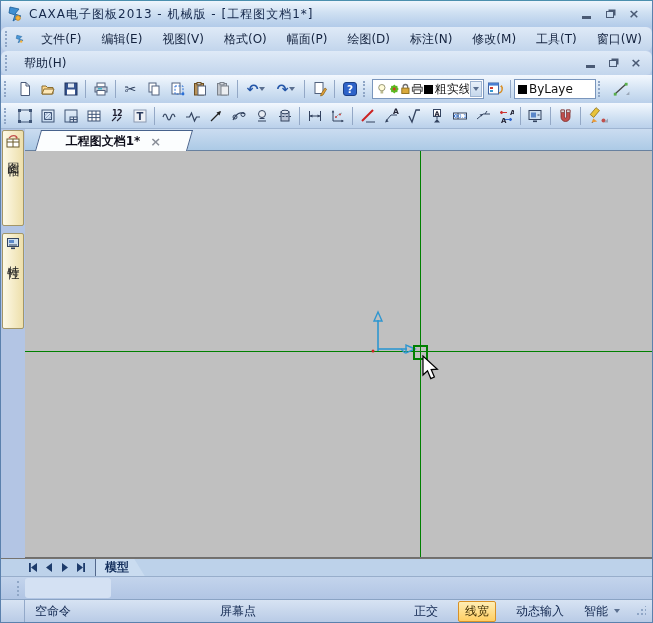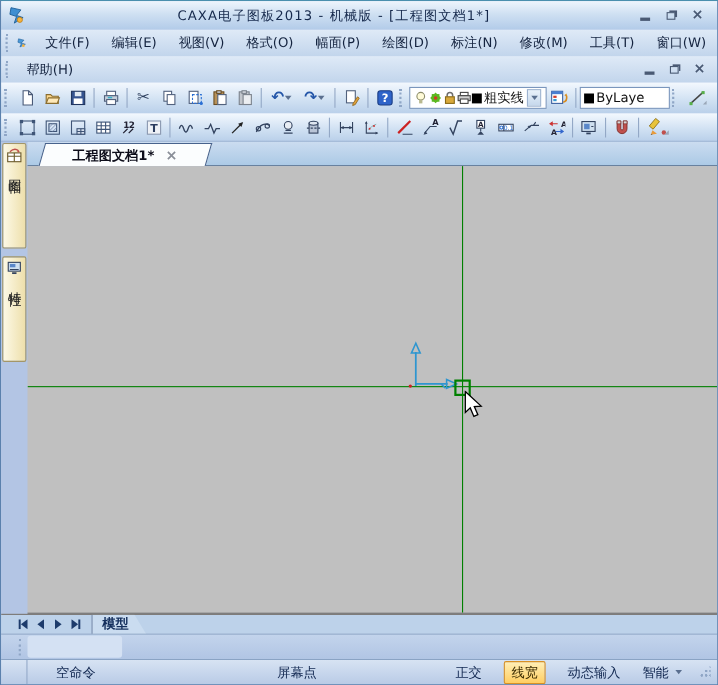--- a/index.html
+++ b/index.html
@@ -9,29 +9,29 @@
     position:relative; width:653px; height:623px;
     border:1px solid #5b81ad; border-top-color:#4a8fae;
     background:#b9cbe8; overflow:hidden;
     display:flex; flex-direction:column;
     font-size:12px; color:#1a2a4a;
   }
   
   .titlebar { height:26px; flex:0 0 26px; display:flex; align-items:center;
     background:linear-gradient(#eef5fd,#cfe0f2 45%,#b2cbe9); padding:0 6px; }
   .logo { width:18px; height:18px; margin-right:4px; }
-  .title-text { flex:1; text-align:center; color:#15284b; letter-spacing:1px; }
+  .title-text { flex:1; text-align:left; color:#15284b; letter-spacing:1px; }
   .winctl { display:flex; gap:8px; align-items:center; margin-right:4px; }
   .wbtn { width:16px; height:14px; display:flex; align-items:center; justify-content:center; }
   .glyph-min { width:9px; height:3px; background:#4a5a74; margin-top:6px; }
   .glyph-restore { width:8px; height:7px; border:1.5px solid #4a5a74; box-shadow:2px -2px 0 -0.5px #4a5a74; }
   .glyph-close { color:#4a5a74; font-weight:bold; font-size:13px; line-height:10px; }
   
   .menurow { height:24px; flex:0 0 24px; display:flex; align-items:center;
-    background:linear-gradient(#dfeaf7,#c2d5ec); padding-left:2px; }
+    background:linear-gradient(#dfeaf7,#c2d5ec); padding-left:2px;border-radius:6px; }
   .grip { width:4px; height:16px; border-left:2px dotted #8fa6c6; margin:0 5px 0 2px; }
   .appicon { width:16px; height:16px; margin:0 6px 0 2px; }
   .menu-item { padding:3px 10px; color:#14233f; white-space:nowrap; }
   .spacer { flex:1; }
   .mdictl { display:flex; gap:7px; align-items:center; margin-right:8px; }
   
   .toolbar { display:flex; align-items:center; background:linear-gradient(#f3f8fe,#cfe0f2 60%,#bad0ea); padding-left:1px; }
   .tb1 { height:28px; flex:0 0 28px; }
   .tb2 { height:26px; flex:0 0 26px; border-bottom:1px solid #9fb5d2; }
   .tbtn { width:23px; height:22px; display:flex; align-items:center; justify-content:center; border-radius:2px; }
@@ -61,33 +61,33 @@
   .sidetab .vlabel { writing-mode:vertical-rl; text-orientation:upright; font-size:12px; color:#222; margin-top:4px; letter-spacing:2px; }
   
   .canvas { flex:1; position:relative; background:#c0c0c0; overflow:hidden; border-bottom:1px solid #6f6f6f; }
   .haxis { position:absolute; left:0; right:0; top:200px; height:1px; }
   .vaxis { position:absolute; top:0; bottom:0; left:395px; width:1px; }
   .pickbox { position:absolute; left:388px; top:194px; width:15px; height:15px; border:2px solid #008000; }
   .ucs { position:absolute; left:340px; top:157px; }
   .cursor { position:absolute; left:397px; top:204px; }
   
   .bottomtabs { height:18px; flex:0 0 18px; background:#bdd2ea; border-top:1px solid #77736e;
-    display:flex; align-items:center; padding-left:12px; }
+    display:flex; align-items:center; padding-left:24px; }
   .navbtn { width:15px; height:15px; display:flex; align-items:center; justify-content:center; margin-right:1px; }
   .modeltab { margin-left:6px; height:18px; display:flex; align-items:center; padding:0 16px 0 9px;
     background:#cadcf0; border-left:1px solid #53688c;
     clip-path:polygon(0 0, calc(100% - 11px) 0, 100% 100%, 0 100%);
     font-weight:bold; color:#15305e; }
   
   .commandrow { height:23px; flex:0 0 23px; position:relative; background:linear-gradient(#c3d4ec,#b1c5e4); border-top:1px solid #98aecb; }
   .cgrip { position:absolute; left:16px; top:4px; height:15px; border-left:2px dotted #8fa6c6; }
   .cmdpanel { position:absolute; left:24px; top:1px; width:86px; height:20px; background:#d4e1f3; border-radius:3px; }
   
   .statusbar { height:23px; flex:0 0 23px; display:flex; align-items:center;
-    background:linear-gradient(#d7e3f3,#b9cbe6); border-top:1px solid #8aa3c4; color:#10264f;gap:16px; }
+    background:linear-gradient(#d7e3f3,#b9cbe6); border-top:1px solid #8aa3c4; color:#10264f; }
   .st-stub { width:24px; flex:0 0 24px; height:100%; border-right:1px solid #93a9c9; }
   .st-cmd { width:100px; padding-left:10px; }
   .st-coords { width:200px; }
   .st-point { margin-left:95px; }
   .st-right { margin-left:auto; display:flex; align-items:center; gap:14px; padding-right:6px; }
   .st-toggle { padding:1px 6px; }
   .st-active { background:linear-gradient(#ffeeb5,#ffce62); border:1px solid #d89126; border-radius:2px; color:#3a2a00; }
   .st-smart { display:flex; align-items:center; gap:5px; }
   .st-grip { width:10px; height:10px; margin-left:2px;
     background:radial-gradient(circle at 2px 8px,#8fa6c6 1px,transparent 1.4px),
@@ -236,21 +236,21 @@
       </span>
     <span class="tsep"></span>
     <span class="tbtn">
       <svg width="16" height="16" viewBox="0 0 16 16">
           <rect x="1.5" y="1.5" width="13" height="13" rx="2.5" fill="#2e63c9" stroke="#1c3f86"></rect>
           <text x="8" y="12" font-size="10.5" font-weight="bold" fill="#fff" text-anchor="middle">?</text>
         </svg>
       </span>
 
     <span class="grip"></span>
-    <div class="combo" style="width:125px">
+    <div class="combo" style="width:112px">
       <svg width="13" height="14" viewBox="0 0 13 14">
           <circle cx="6.5" cy="5.5" r="3.5" fill="#fffbd8" stroke="#8c8c6a"></circle>
           <rect x="5" y="9" width="3" height="3" fill="#b9b98f"></rect>
         </svg>
       <svg width="14" height="14" viewBox="0 0 14 14">
           <rect x="3.5" y="3.5" width="7" height="7" fill="#5cb822"></rect>
           <rect x="3.5" y="3.5" width="7" height="7" fill="#5cb822" transform="rotate(45 7 7)"></rect>
           <circle cx="7" cy="7" r="1.6" fill="#d23a2a"></circle>
         </svg>
       <svg width="12" height="14" viewBox="0 0 12 14">

